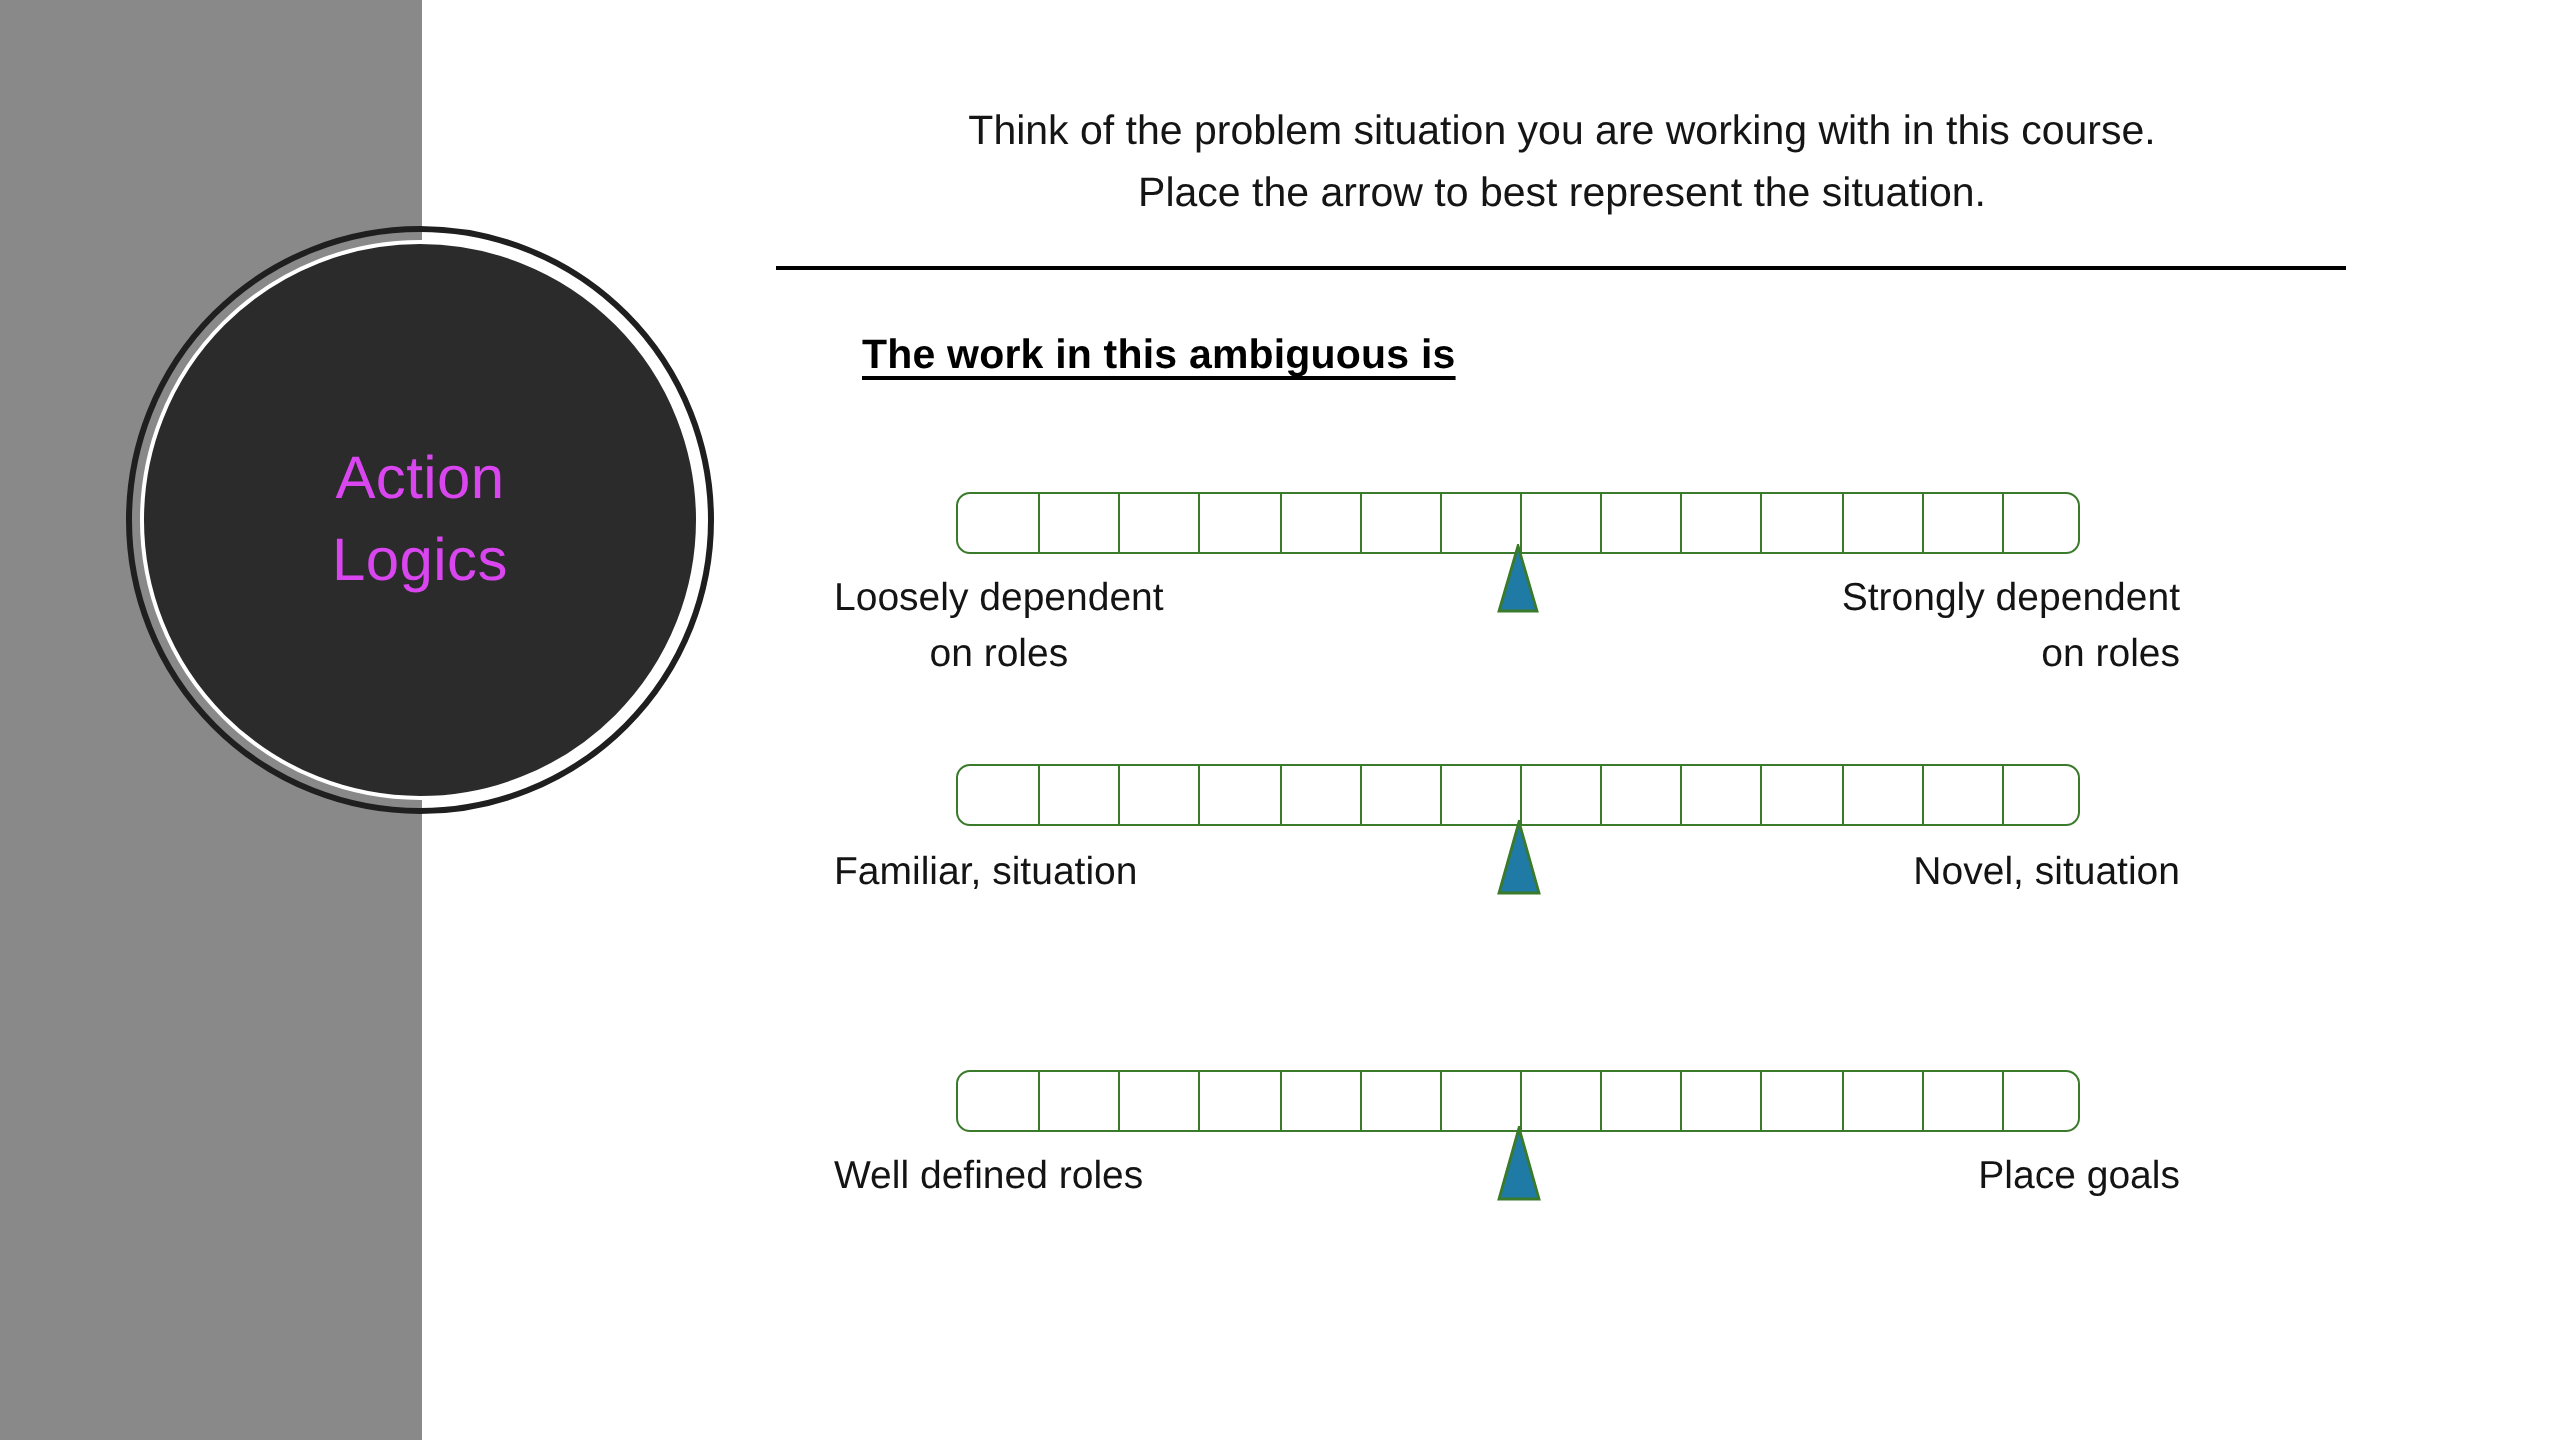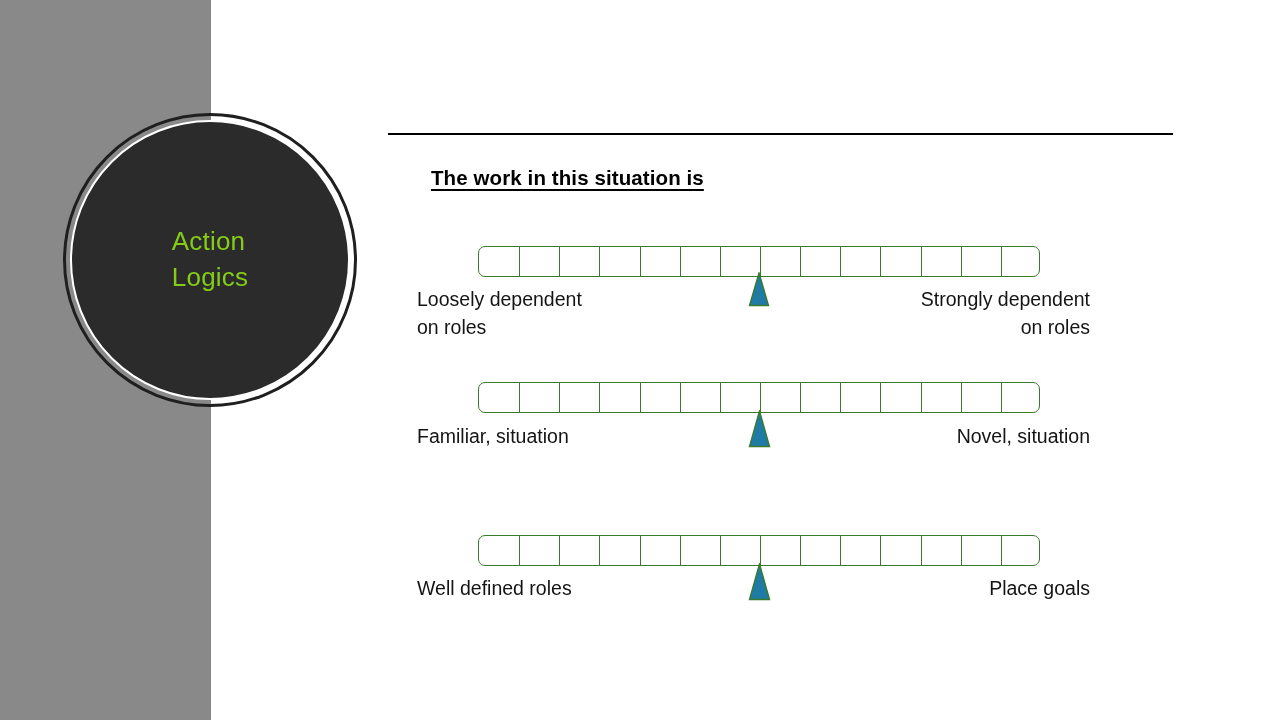--- a/index.html
+++ b/index.html
@@ -54,23 +54,24 @@
     height: 280px;
     box-sizing: border-box;
     border-radius: 50%;
     background: #2b2b2b;
     border: 2px solid #ffffff;
     display: flex;
     align-items: center;
     justify-content: center;
   }
   #badge-label {
-    color: #84cc16;
-    font-size: 26px;
+    color: #d946ef;
+    font-size: 30px;
     line-height: 1.38;
+    text-align: center;
     font-family: "Liberation Sans", sans-serif;
     letter-spacing: 0.2px;
     white-space: pre-line;
     font-weight: 400;
   }
   
   #instruction {
     position: absolute;
     left: 388px;
     top: 50px;
@@ -124,41 +125,43 @@
     height: 100%;
     border-left: 1.3px solid #3a7a2b;
   }
   .scale-label {
     position: absolute;
     font-size: 19.5px;
     line-height: 1.42;
     color: #141414;
     white-space: pre-line;
   }
-  .scale-label.left  { left: 417px; text-align: left; }
+  .scale-label.left  { left: 417px; text-align: center; }
   .scale-label.right { right: 190px; text-align: right; }
 </style>
 </head>
 <body>
 
 <div id="slide">
 
   <div id="sidebar-panel"></div>
 
   <div id="badge">
     <div id="badge-outer-ring"></div>
     <div id="badge-disc">
       <div id="badge-label">Action
 Logics</div>
     </div>
   </div>
 
+  <div id="instruction">Think of the problem situation you are working with in this course.
+Place the arrow to best represent the situation.</div>
   <div id="header-rule"></div>
 
-  <div id="section-title">The work in this situation is</div>
+  <div id="section-title">The work in this ambiguous is</div>
 
   <div id="scales-container">
       <div class="scale-row" style="top: 0px;">
         <div class="scale-bar" style="top: 246px; border-color: rgb(58, 122, 43);">
           <div class="tick" style="left: 40.1429px; border-left-color: rgb(58, 122, 43);"></div>
           <div class="tick" style="left: 80.2857px; border-left-color: rgb(58, 122, 43);"></div>
           <div class="tick" style="left: 120.429px; border-left-color: rgb(58, 122, 43);"></div>
           <div class="tick" style="left: 160.571px; border-left-color: rgb(58, 122, 43);"></div>
           <div class="tick" style="left: 200.714px; border-left-color: rgb(58, 122, 43);"></div>
           <div class="tick" style="left: 240.857px; border-left-color: rgb(58, 122, 43);"></div>

